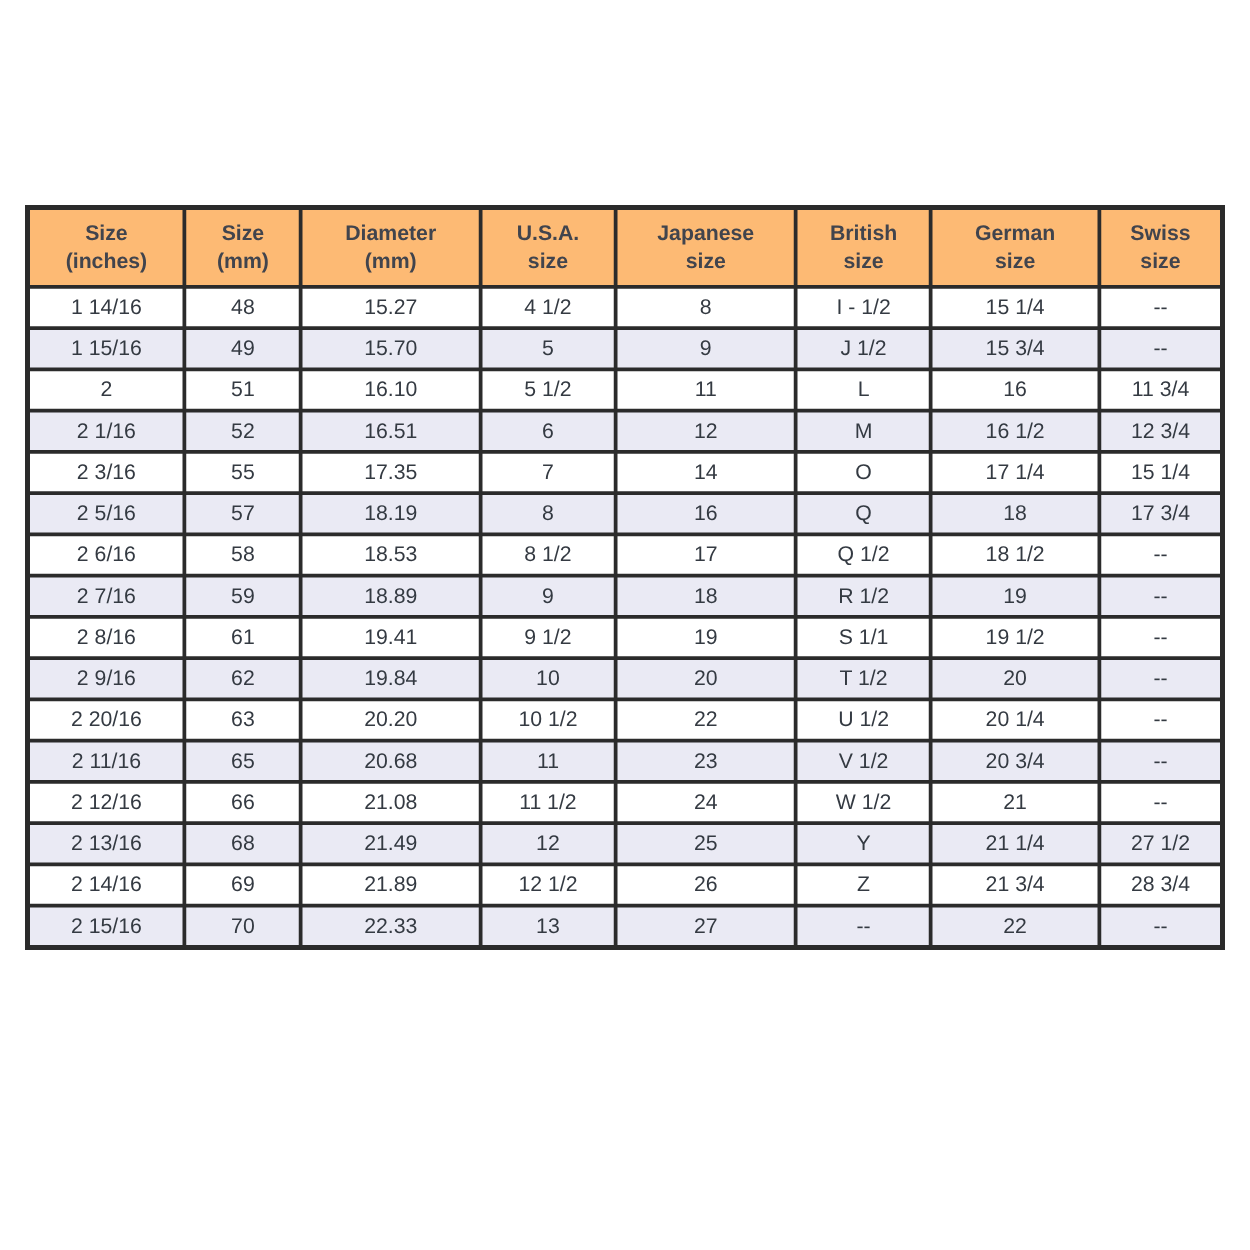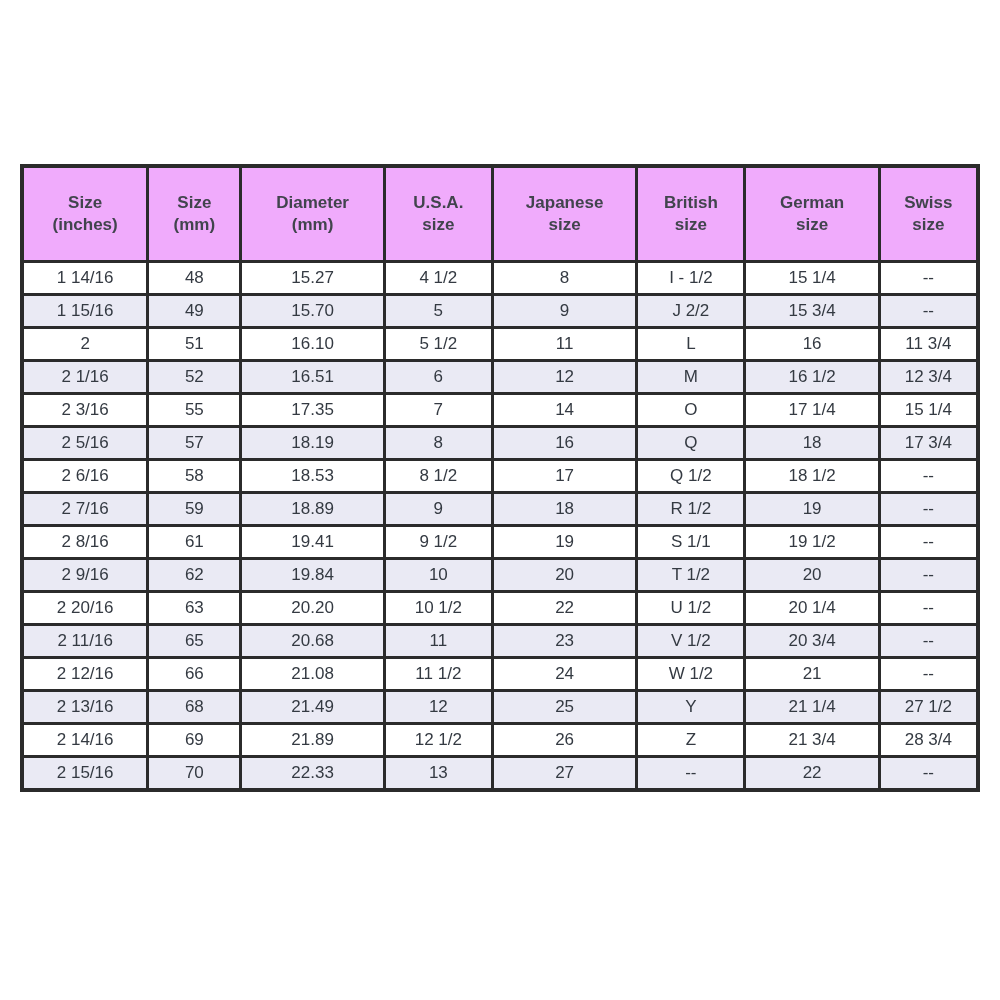--- a/index.html
+++ b/index.html
@@ -19,30 +19,30 @@
   }
   table.ring-table {
     width: 960px;
     table-layout: fixed;
     border-collapse: separate;
     border-spacing: 3px;
     background: #2b2b2b;
     border: 1px solid #2b2b2b;
   }
   table.ring-table th {
-    background: #f0abfc;
+    background: #fdba74;
     color: #41444d;
     font-size: 17px;
     font-weight: bold;
     height: 60px;
     text-align: center;
     vertical-align: middle;
     white-space: pre-line;
     line-height: 1.3;
-    padding: 16px;
+    padding: 0;
   }
   table.ring-table td {
     background: #ffffff;
     color: #343a42;
     font-size: 17px;
     font-weight: 400;
     height: 30px;
     text-align: center;
     vertical-align: middle;
     padding: 0;
@@ -97,21 +97,21 @@
           <td>I - 1/2</td>
           <td>15 1/4</td>
           <td>--</td>
         </tr>
       <tr>
           <td>1 15/16</td>
           <td>49</td>
           <td>15.70</td>
           <td>5</td>
           <td>9</td>
-          <td>J 2/2</td>
+          <td>J 1/2</td>
           <td>15 3/4</td>
           <td>--</td>
         </tr>
       <tr>
           <td>2</td>
           <td>51</td>
           <td>16.10</td>
           <td>5 1/2</td>
           <td>11</td>
           <td>L</td>

